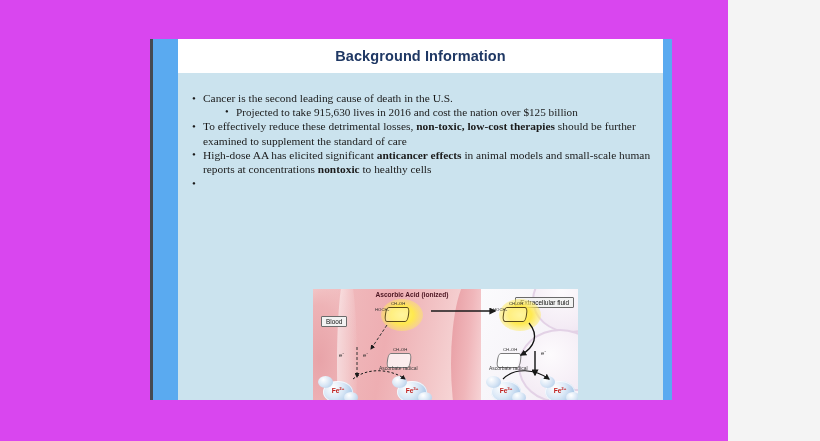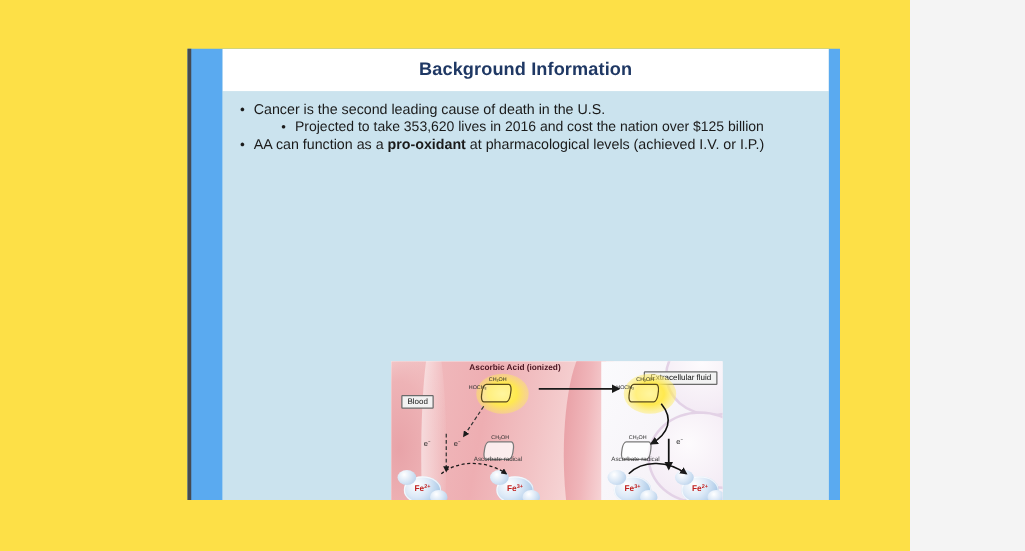--- a/index.html
+++ b/index.html
@@ -9,21 +9,21 @@
     height: 441px;
     background: #f4f4f4;
     font-family: "Liberation Sans", sans-serif;
     overflow: hidden;
   }
 
   #stage {
     position: relative;
     width: 728px;
     height: 441px;
-    background: #fde047;
+    background: #d946ef;
   }
 
   
   .slide {
     position: absolute;
     left: 150px;
     top: 39px;
     width: 522px;
     height: 361px;
     background: #5aaaf0;
@@ -69,24 +69,25 @@
     left: 0;
     top: 34px;
     width: 485px;
     height: 327px;
     background: #cbe3ee;
   }
 
   ul.l1 {
     list-style: none;
     margin: 0;
-    padding: 8px 10px 0 14px;
+    padding: 18px 10px 0 14px;
     color: #1a1a1a;
     font-size: 11.4px;
     line-height: 14.2px;
+    font-family: Liberation Serif, serif;
   }
   ul.l1 > li {
     position: relative;
     padding-left: 11px;
     margin: 0 0 0 0;
   }
   ul.l1 > li::before {
     content: "\2022";
     position: absolute;
     left: 0;
@@ -296,30 +297,35 @@
         <div class="title-text">Background Information</div>
       </div>
 
       <div class="body-area">
         <ul class="l1">
 
           <li>
             <span>Cancer is the second leading cause of death in the U.S.</span>
             <ul class="l2">
               <li>
-                <span>Projected to take 353,620 lives in 2016 and cost the nation over $125 billion</span>
+                <span>Projected to take 915,630 lives in 2016 and cost the nation over $125 billion</span>
               </li>
             </ul>
           </li>
 
-
-
-
           <li>
-            <span>AA can function as a <b>pro-oxidant</b> at pharmacological levels (achieved I.V. or I.P.)</span>
+            <span>To effectively reduce these detrimental losses, <b>non-toxic, low-cost therapies</b> should be further examined to supplement the standard of care</span>
+          </li>
+
+
+          <li>
+            <span>High-dose AA has elicited significant <b>anticancer effects</b> in animal models and small-scale human reports at concentrations <b>nontoxic</b> to healthy cells</span>
+          </li>
+
+          <li>
           </li>
 
         </ul>
 
         <div class="figure">
 
           <div class="fig-blood">
             <div class="vessel-line"></div>
           </div>
 

